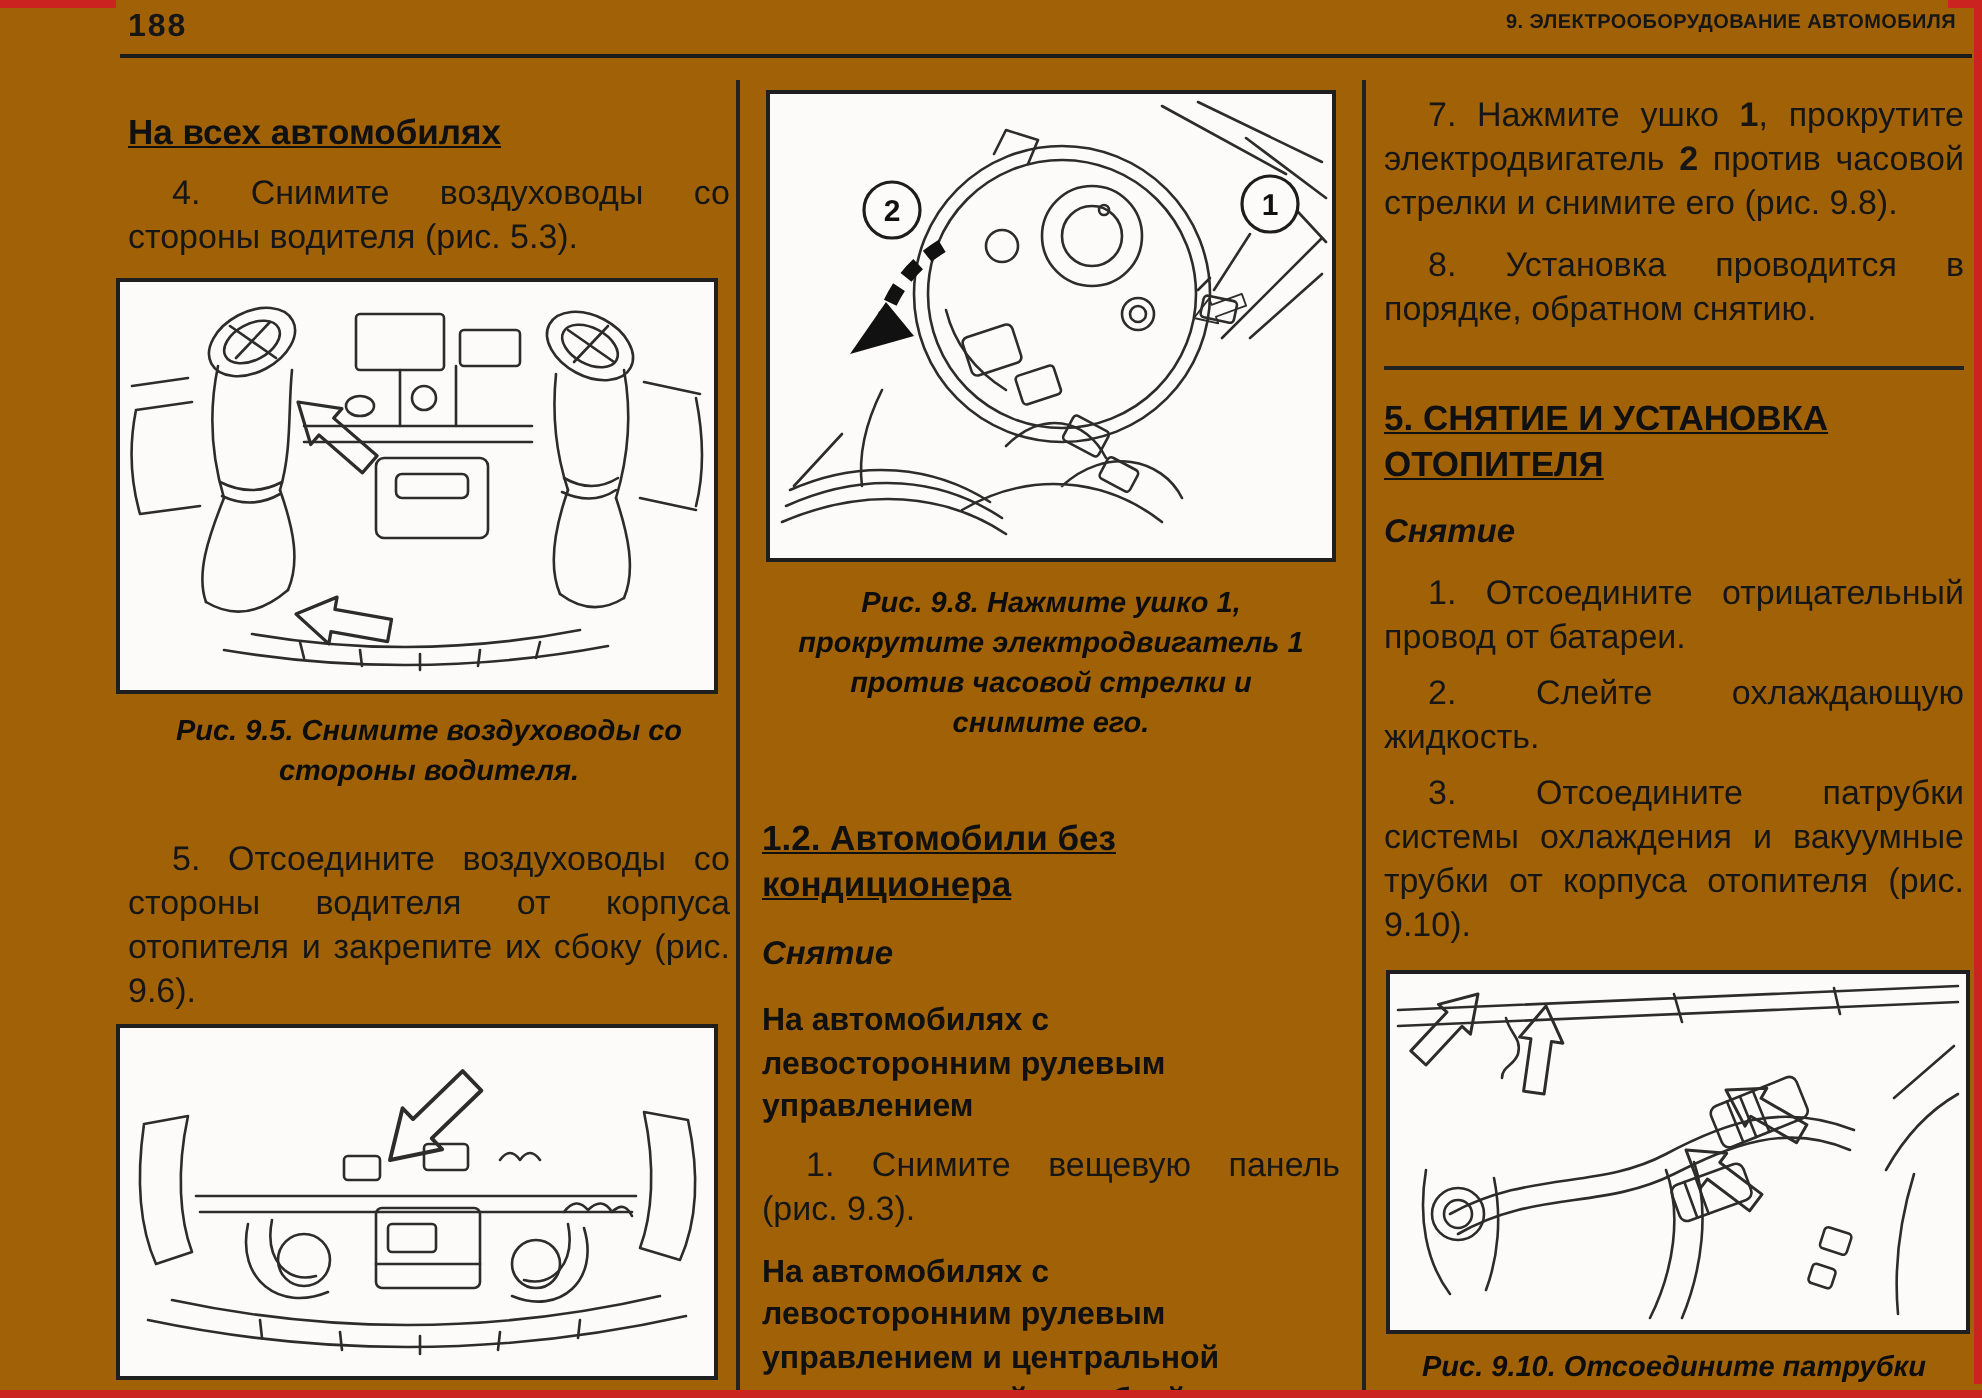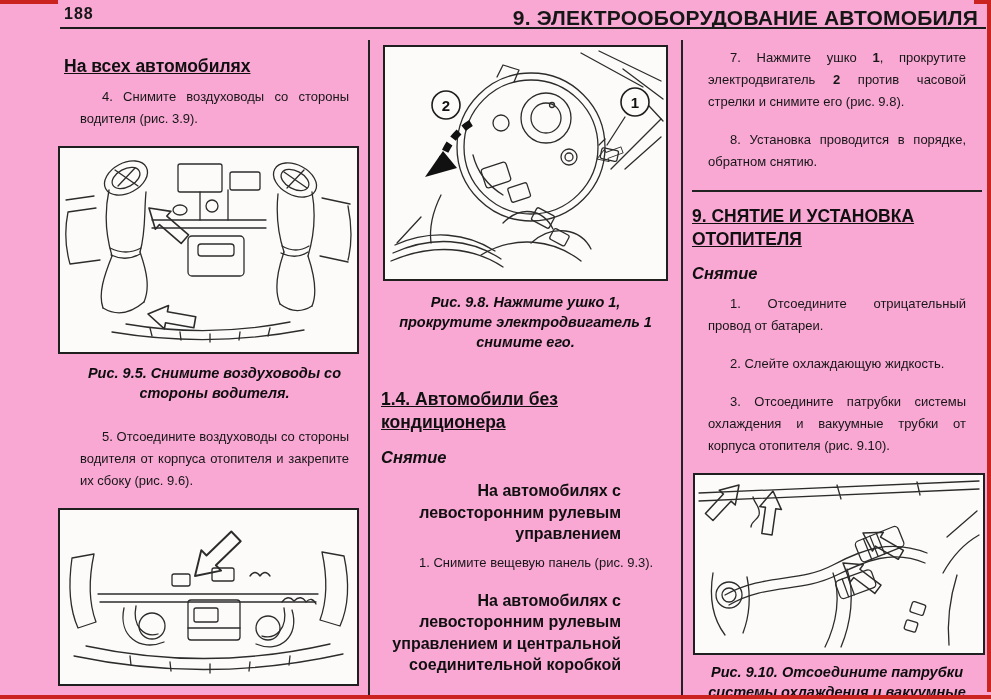--- a/index.html
+++ b/index.html
@@ -1,44 +1,44 @@
 <!DOCTYPE html>
 <html lang="ru"><head>
 <meta charset="utf-8">
 <style>
   html,body{margin:0;padding:0;background:#e8e8e6;}
   .page{
     position:relative;width:991px;height:699px;margin:0 auto;
-    background:#f9a8d4;overflow:hidden;
+    background:#a16207;overflow:hidden;
     font-family:"Liberation Sans","DejaVu Sans",sans-serif;
     color:#161616;
   }
   
   .redmark{position:absolute;background:#cb2420;z-index:6;}
   .red-top-left{left:0;top:7;width:58px;height:4px;}
   .red-top-right{left:974px;top:7;width:17px;height:4px;}
   .red-right{left:987px;top:7;width:4px;height:692px;}
   .red-bottom{left:0;top:695px;width:991px;height:4px;}
   
   .pagenum{position:absolute;left:64px;top:5px;font-size:16px;font-weight:700;letter-spacing:1px;}
-  .chapter{position:absolute;right:13px;top:6px;font-size:21px;font-weight:700;letter-spacing:.2px;}
+  .chapter{position:absolute;right:13px;top:6px;font-size:10px;font-weight:700;letter-spacing:.2px;}
   .header-rule{position:absolute;left:60px;top:27px;width:926px;height:2px;background:#1c1c1c;}
   
   .vdiv{position:absolute;top:40px;height:659px;width:2px;background:#222;}
   .vdiv1{left:368px;} .vdiv2{left:681px;}
   
   .col{position:absolute;top:0;}
   .col-left{left:64px;width:301px;}
   .col-mid{left:381px;width:289px;}
   .col-right{left:692px;width:290px;}
   
   h2{font-size:17.5px;line-height:23px;font-weight:700;margin:0;color:#101010;text-decoration:underline;}
   .subhead-ital{font-size:16.5px;font-weight:700;font-style:italic;margin:0;color:#101010;}
-  .subhead-bold{font-size:16px;line-height:21.5px;font-weight:700;margin:0;max-width:240px;color:#101010;text-align:right;}
-  p.body{font-size:13px;line-height:22px;margin:16px;text-align:justify;text-indent:22px;text-align-last:left;}
+  .subhead-bold{font-size:16px;line-height:21.5px;font-weight:700;margin:0;max-width:240px;color:#101010;}
+  p.body{font-size:17px;line-height:22px;margin:0;text-align:justify;text-indent:22px;text-align-last:left;}
   .b{font-weight:700;}
   figure{margin:0;border:2px solid #1f1f1f;background:#fcfbf9;box-sizing:content-box;}
   figcaption,.cap{font-size:14.5px;line-height:20px;font-weight:700;text-align:center;color:#0d0d0d;font-style:italic;}
   .rule2{height:2px;background:#222;width:100%;}
   
   .fig-art path,.fig-art line,.fig-art rect,.fig-art circle,.fig-art ellipse{
     fill:none;stroke:#2c2c2c;stroke-width:1.3;stroke-linecap:round;stroke-linejoin:round;}
   .fig-art .solid{fill:#111;stroke:none;}
   .fig-art .dash{stroke:#111;stroke-width:7;stroke-dasharray:9 6;stroke-linecap:butt;}
   .fig-art .co{fill:#fcfbf9;stroke:#1d1d1d;stroke-width:1.6;}
@@ -57,21 +57,21 @@
 
   <div class="pagenum">188</div>
   <div class="chapter">9. ЭЛЕКТРООБОРУДОВАНИЕ АВТОМОБИЛЯ</div>
   <div class="header-rule"></div>
 
   <div class="vdiv vdiv1"></div>
   <div class="vdiv vdiv2"></div>
 
   <section class="col col-left">
     <h2 style="margin-top:55px">На всех автомобилях</h2>
-    <p class="body" style="margin-top:8px">4. Снимите воздуховоды со стороны водителя (рис. 3.9).</p>
+    <p class="body" style="margin-top:8px">4. Снимите воздуховоды со стороны водителя (рис. 5.3).</p>
 
     <figure style="margin-top:9px;margin-left:-6px;width:297px;height:204px">
       <svg class="fig-art" width="297" height="204" viewBox="0 0 297 204" xmlns="http://www.w3.org/2000/svg">
         <defs>
             <path id="ar5" d="M0 0 L15 -9.5 L15 -4.5 L38 -4.5 L38 4.5 L15 4.5 L15 9.5 Z"></path>
           </defs>
 
         <ellipse cx="66" cy="30" rx="23" ry="15" transform="rotate(-28 66 30)"></ellipse>
         <ellipse cx="66" cy="30" rx="15" ry="9" transform="rotate(-28 66 30)"></ellipse>
         <path d="M55 22 L78 38 M58 38 L75 20"></path>
@@ -191,38 +191,39 @@
         <path d="M118 176 C136 158 158 162 168 182 M146 196 C168 176 196 182 206 202 M96 208 C130 188 168 192 196 214"></path>
         <rect x="148" y="164" width="20" height="14" rx="2" transform="rotate(28 158 171)"></rect>
         <rect x="166" y="184" width="17" height="12" rx="2" transform="rotate(28 174 190)"></rect>
         <path d="M8 206 C48 188 86 192 116 212 M6 214 C48 196 88 200 118 220 M10 198 C46 182 82 186 110 204"></path>
         <path d="M56 148 C48 164 44 180 46 196 M36 170 L12 196"></path>
       </svg>
     </figure>
     <figcaption style="margin-top:11px">
       <div>Рис. 9.8. Нажмите ушко 1,</div>
       <div>прокрутите электродвигатель 1</div>
+      <div>против часовой стрелки и</div>
       <div>снимите его.</div>
     </figcaption>
 
-    <h2 style="margin-top:36px;max-width:250px">1.4. Автомобили без кондиционера</h2>
+    <h2 style="margin-top:36px;max-width:250px">1.2. Автомобили без кондиционера</h2>
     <p class="subhead-ital" style="margin-top:14px">Снятие</p>
     <p class="subhead-bold" style="margin-top:13px">На автомобилях с левосторонним рулевым управлением</p>
     <p class="body" style="margin-top:7px">1. Снимите вещевую панель (рис. 9.3).</p>
     <p class="subhead-bold" style="margin-top:10px">На автомобилях с левосторонним рулевым управлением и центральной соединительной коробкой</p>
   </section>
 
   <section class="col col-right">
     <p class="body" style="margin-top:47px"><span>7. Нажмите ушко </span><span class="b">1</span><span>, прокрутите электродвигатель </span><span class="b">2</span><span> против часовой стрелки и снимите его (рис. 9.8).</span></p>
 
     <p class="body" style="margin-top:9px">8. Установка проводится в порядке, обратном снятию.</p>
 
     <div class="rule2" style="margin-top:17px"></div>
 
-    <h2 style="margin-top:13px">9. СНЯТИЕ И УСТАНОВКА ОТОПИТЕЛЯ</h2>
+    <h2 style="margin-top:13px">5. СНЯТИЕ И УСТАНОВКА ОТОПИТЕЛЯ</h2>
     <p class="subhead-ital" style="margin-top:13px">Снятие</p>
     <p class="body" style="margin-top:10px">1. Отсоедините отрицательный провод от батареи.</p>
     <p class="body" style="margin-top:6px">2. Слейте охлаждающую жидкость.</p>
     <p class="body" style="margin-top:6px">3. Отсоедините патрубки системы охлаждения и вакуумные трубки от корпуса отопителя (рис. 9.10).</p>
 
     <figure style="margin-top:11px;margin-left:1px;width:288px;height:178px">
       <svg class="fig-art" width="288" height="178" viewBox="0 0 288 178" xmlns="http://www.w3.org/2000/svg">
         <defs>
             <path id="ar10" d="M0 0 L15 -9.5 L15 -4.5 L38 -4.5 L38 4.5 L15 4.5 L15 9.5 Z"></path>
           </defs>

